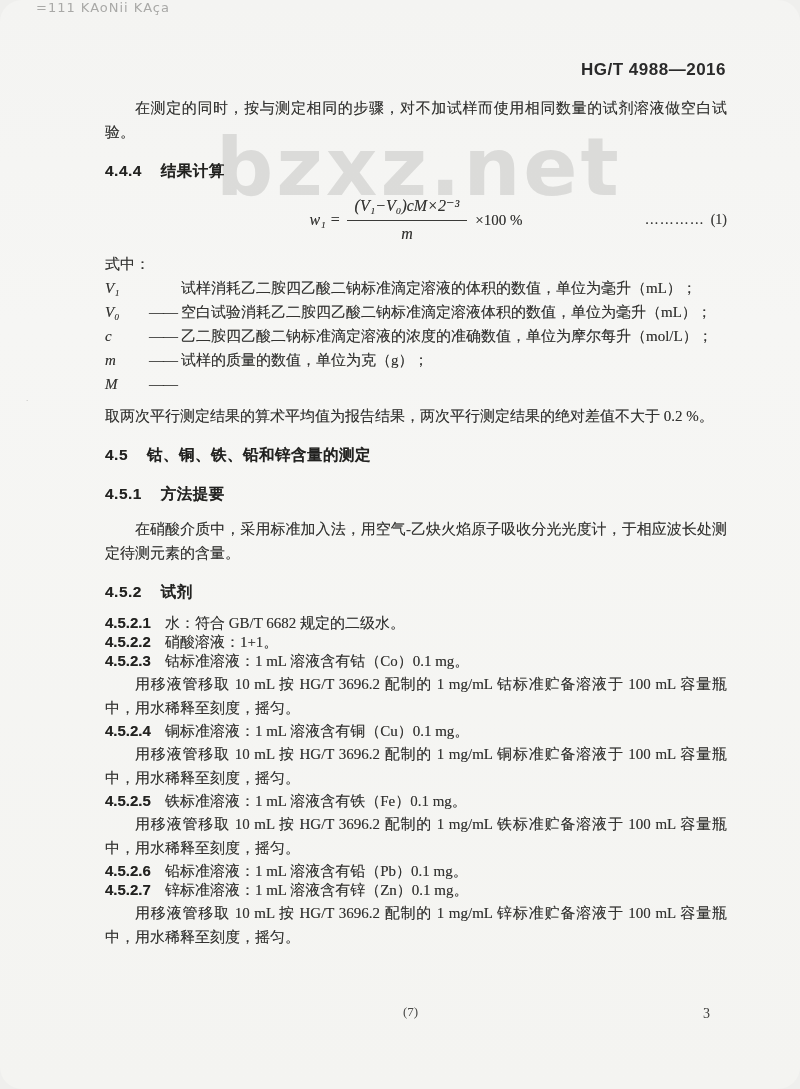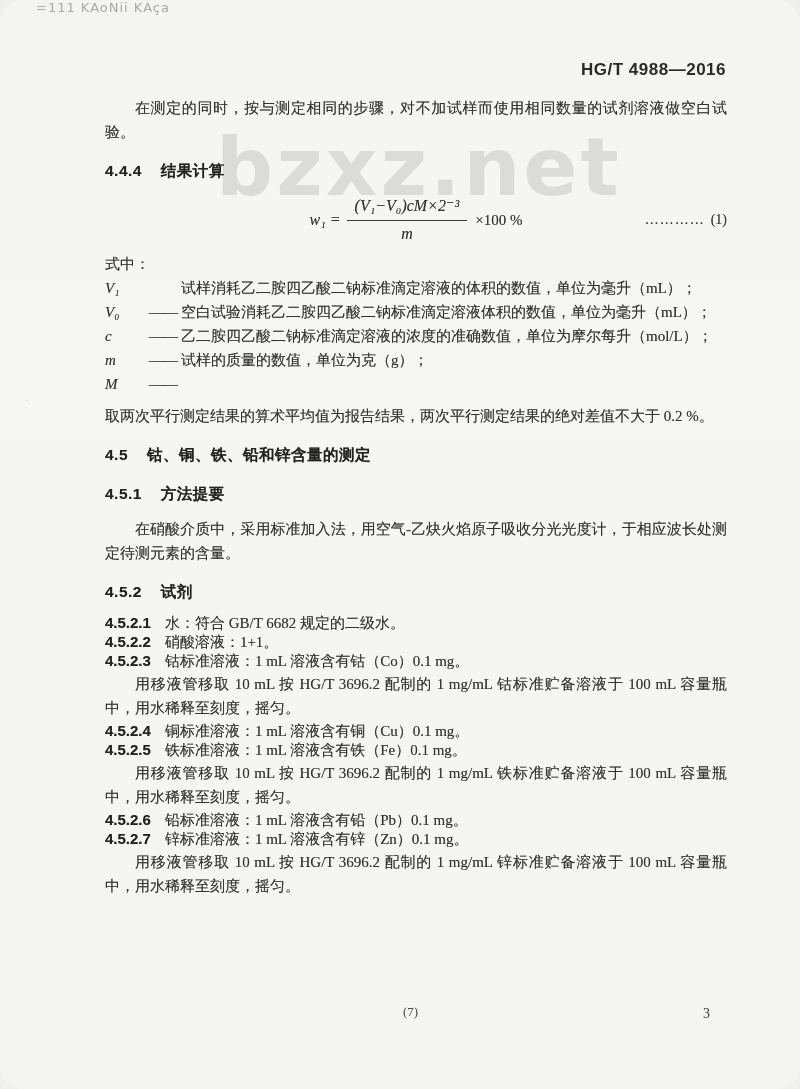--- a/index.html
+++ b/index.html
@@ -178,20 +178,21 @@
     <div class="item">
       <span class="item-num">4.5.2.2</span><span class="item-text">硝酸溶液：1+1。</span>
     </div>
     <div class="item">
       <span class="item-num">4.5.2.3</span><span class="item-text">钴标准溶液：1 mL 溶液含有钴（Co）0.1 mg。</span>
     </div>
     <p class="note">用移液管移取 10 mL 按 HG/T 3696.2 配制的 1 mg/mL 钴标准贮备溶液于 100 mL 容量瓶中，用水稀释至刻度，摇匀。</p>
     <div class="item">
       <span class="item-num">4.5.2.4</span><span class="item-text">铜标准溶液：1 mL 溶液含有铜（Cu）0.1 mg。</span>
     </div>
+    <p class="note">用移液管移取 10 mL 按 HG/T 3696.2 配制的 1 mg/mL 铜标准贮备溶液于 100 mL 容量瓶中，用水稀释至刻度，摇匀。</p>
     <div class="item">
       <span class="item-num">4.5.2.5</span><span class="item-text">铁标准溶液：1 mL 溶液含有铁（Fe）0.1 mg。</span>
     </div>
     <p class="note">用移液管移取 10 mL 按 HG/T 3696.2 配制的 1 mg/mL 铁标准贮备溶液于 100 mL 容量瓶中，用水稀释至刻度，摇匀。</p>
     <div class="item">
       <span class="item-num">4.5.2.6</span><span class="item-text">铅标准溶液：1 mL 溶液含有铅（Pb）0.1 mg。</span>
     </div>
     <div class="item">
       <span class="item-num">4.5.2.7</span><span class="item-text">锌标准溶液：1 mL 溶液含有锌（Zn）0.1 mg。</span>
     </div>

